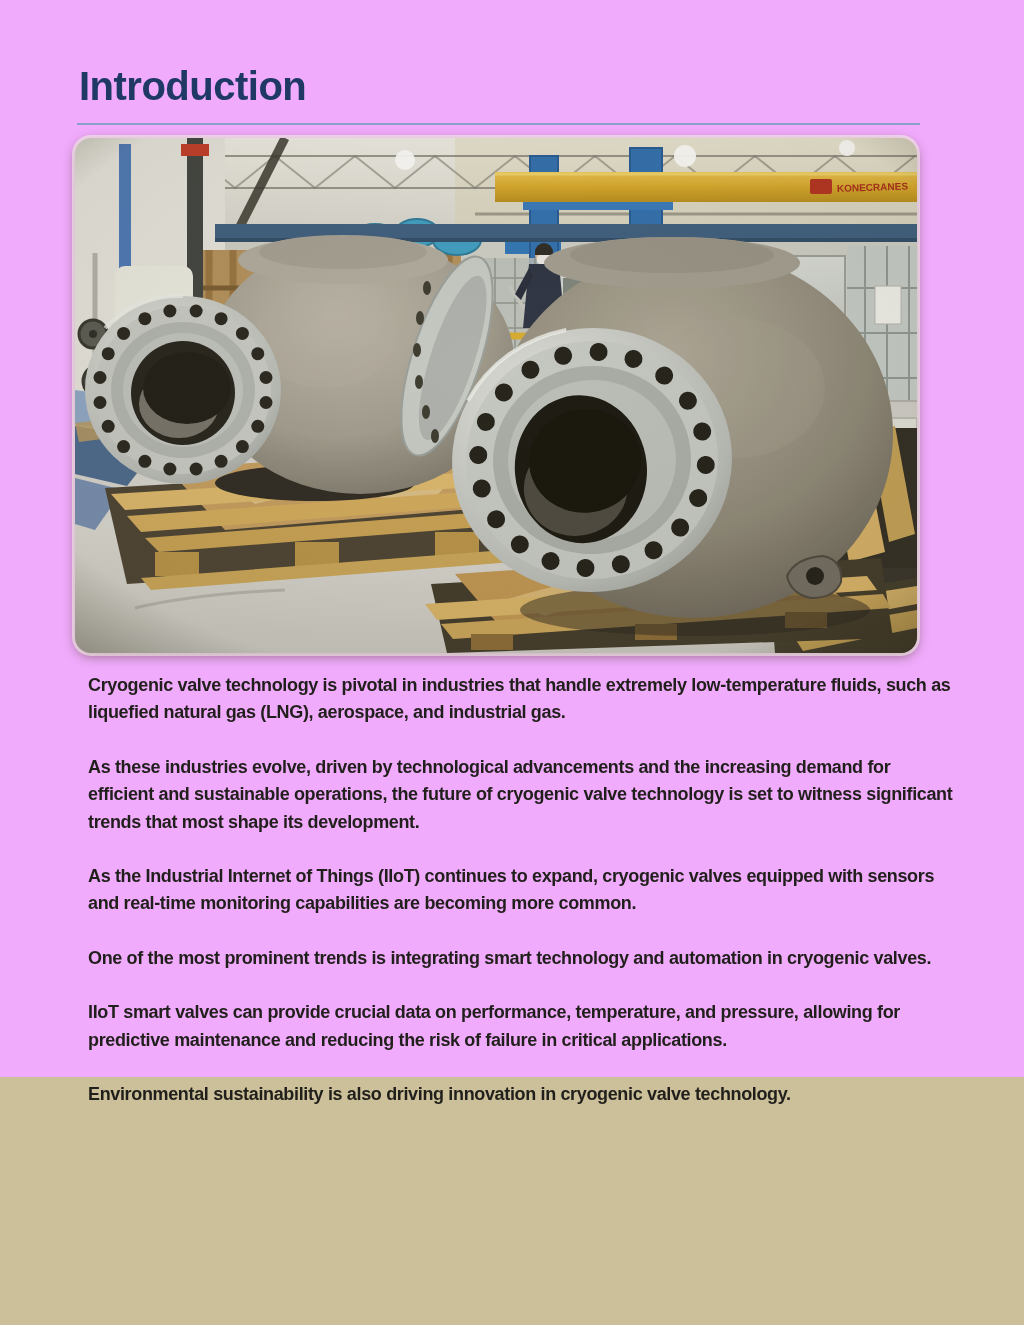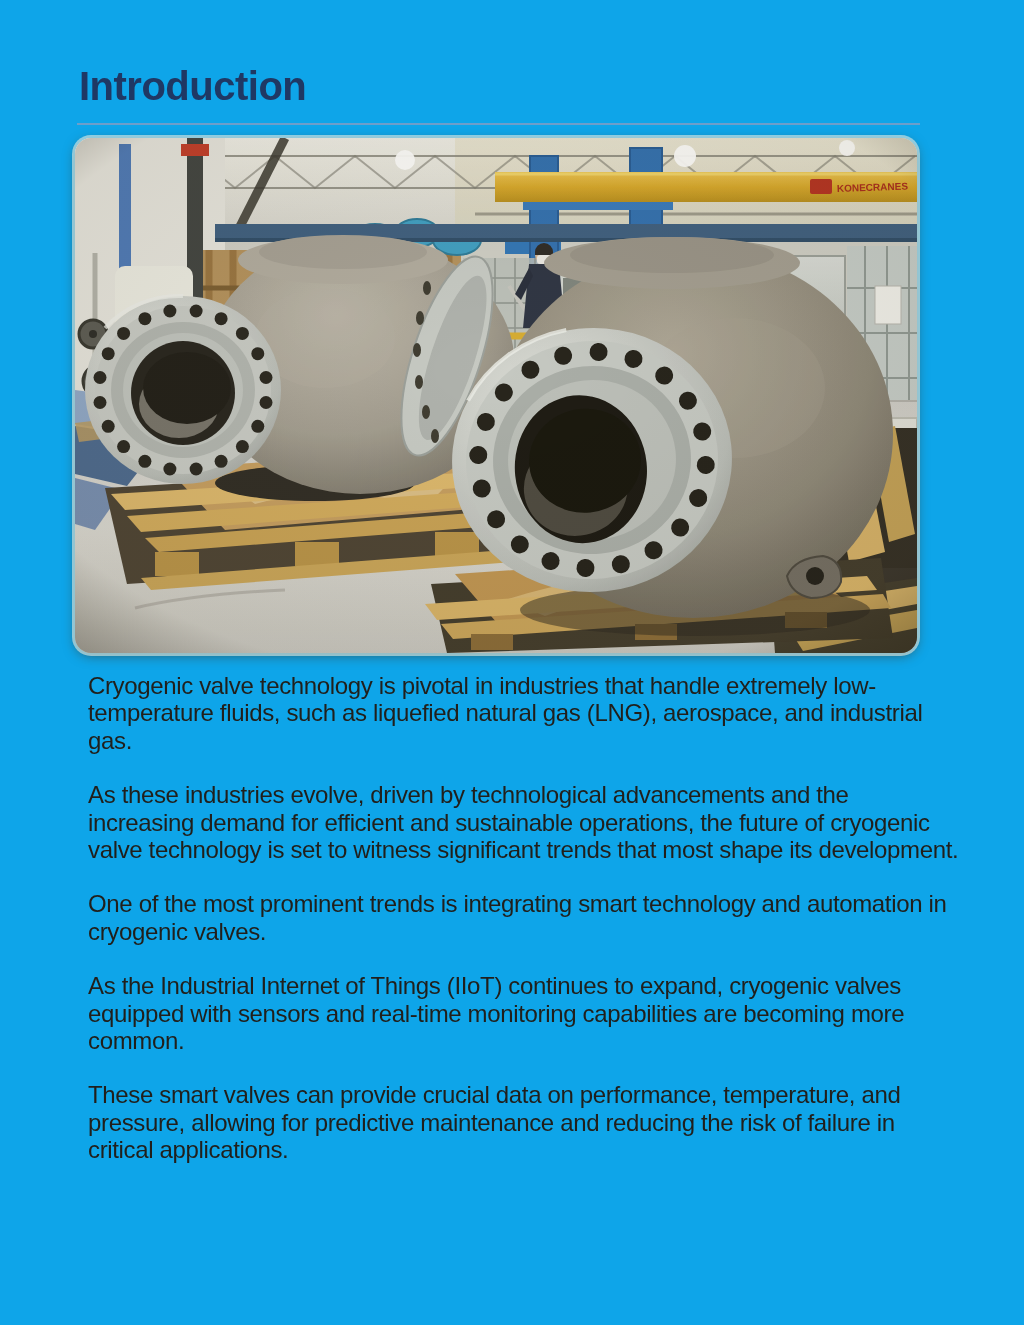--- a/index.html
+++ b/index.html
@@ -2,21 +2,21 @@
 <html><head>
 <meta charset="utf-8">
 <style>
   html,body{margin:0;padding:0;}
   body{
     width:1024px;height:1325px;
     background:#cbc099;
     font-family:"Liberation Sans",sans-serif;
     overflow:hidden;
   }
-  .page{position:relative;width:1024px;height:1325px;background:#0ea5e9;}
+  .page{position:relative;width:1024px;height:1077px;background:#f0abfc;}
   .page-title{
     position:absolute;left:79px;top:64px;margin:0;
     font-size:40px;font-weight:700;letter-spacing:-0.5px;
     color:#1f3864;line-height:1.1;
   }
   .title-divider{
     position:absolute;left:77px;top:123px;width:843px;height:2px;
     background:#7e9cc4;opacity:.85;
   }
   figure.photo{
@@ -24,21 +24,21 @@
     border-radius:16px;overflow:hidden;
     box-shadow:0 0 0 3px rgba(250,246,232,.55), 0 3px 12px rgba(60,50,25,.55);
     background:#cfcfc8;
   }
   figure.photo svg{display:block;width:842px;height:515px;}
   .body-text{
     position:absolute;left:88px;top:672px;width:872px;
   }
   .body-text p{
     margin:0 0 27px 0;
-    font-size:24px;font-weight:400;letter-spacing:-0.35px;
+    font-size:18px;font-weight:700;letter-spacing:-0.35px;
     line-height:27.4px;color:#211f1b;
   }
 </style>
 </head>
 <body>
 
 <div class="page">
 
   <h1 class="page-title">Introduction</h1>
   <div class="title-divider"></div>
@@ -344,18 +344,19 @@
       </g>
 
       <rect x="0" y="0" width="842" height="515" fill="#c9b87e" opacity="0.05"></rect>
       <rect x="0" y="0" width="842" height="515" fill="url(#vig)"></rect>
     </svg>
   </figure>
 
   <div class="body-text">
     <p>Cryogenic valve technology is pivotal in industries that handle extremely low-temperature fluids, such as liquefied natural gas (LNG), aerospace, and industrial gas.</p>
     <p>As these industries evolve, driven by technological advancements and the increasing demand for efficient and sustainable operations, the future of cryogenic valve technology is set to witness significant trends that most shape its development.</p>
+    <p>As the Industrial Internet of Things (IIoT) continues to expand, cryogenic valves equipped with sensors and real-time monitoring capabilities are becoming more common.</p>
     <p>One of the most prominent trends is integrating smart technology and automation in cryogenic valves.</p>
-    <p>As the Industrial Internet of Things (IIoT) continues to expand, cryogenic valves equipped with sensors and real-time monitoring capabilities are becoming more common.</p>
-    <p>These smart valves can provide crucial data on performance, temperature, and pressure, allowing for predictive maintenance and reducing the risk of failure in critical applications.</p>
+    <p>IIoT smart valves can provide crucial data on performance, temperature, and pressure, allowing for predictive maintenance and reducing the risk of failure in critical applications.</p>
+    <p>Environmental sustainability is also driving innovation in cryogenic valve technology.</p>
   </div>
 
 </div>
 
 </body></html>

